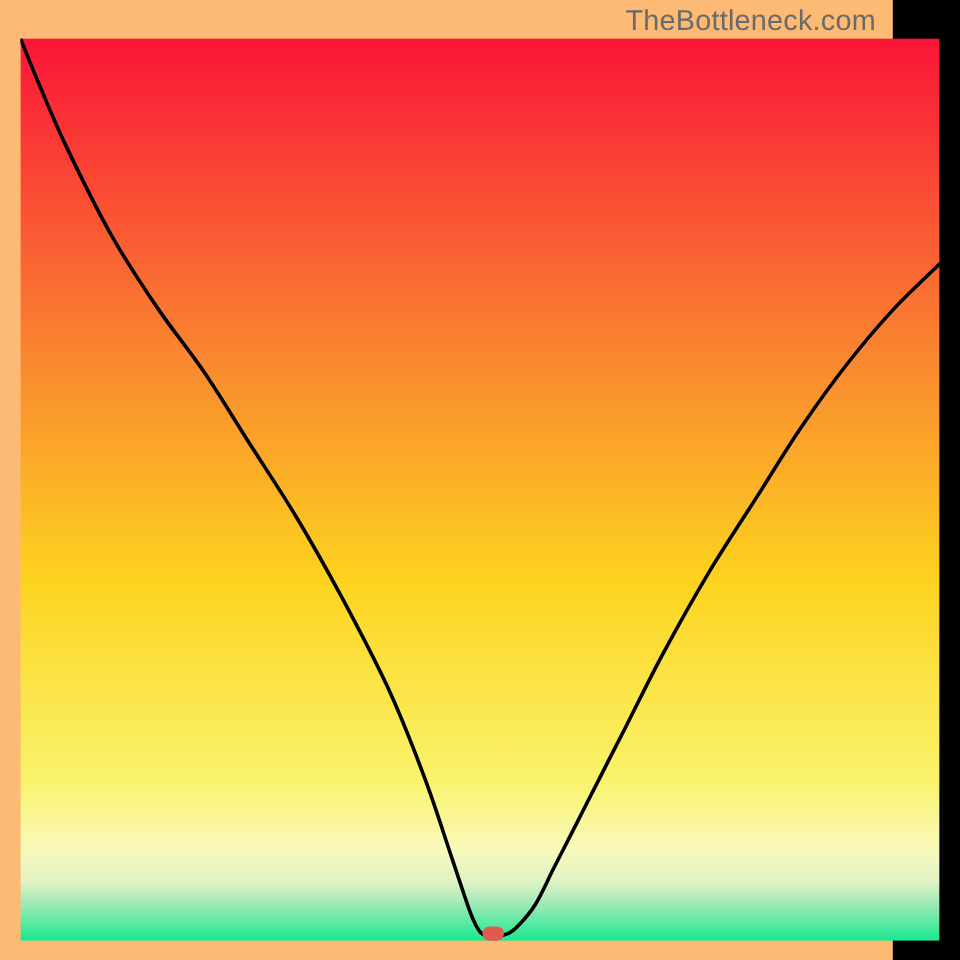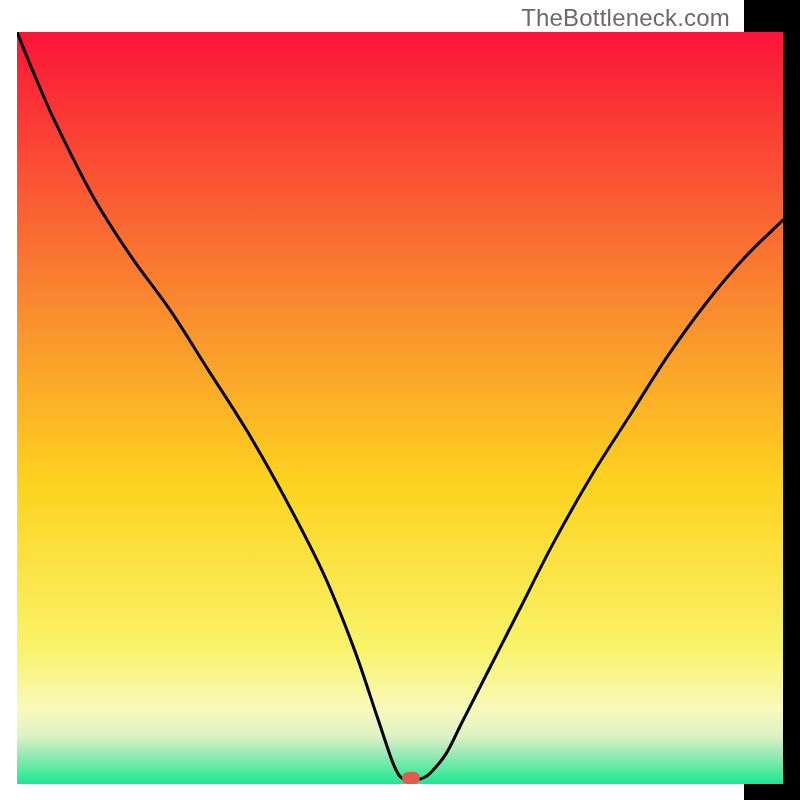--- a/index.html
+++ b/index.html
@@ -8,21 +8,21 @@
     width: 800px;
     height: 800px;
     background: #000;
     font-family: Arial, Helvetica, sans-serif;
     overflow: hidden;
   }
   .frame {
     position: relative;
     width: 744px;
     height: 800px;
-    background: #ffffff;
+    background: #fdba74;
   }
   .watermark {
     position: absolute;
     top: 4px;
     right: 14px;
     color: #6a6a6a;
     font-size: 24px;
     font-weight: 500;
     letter-spacing: 0.2px;
     z-index: 10;

